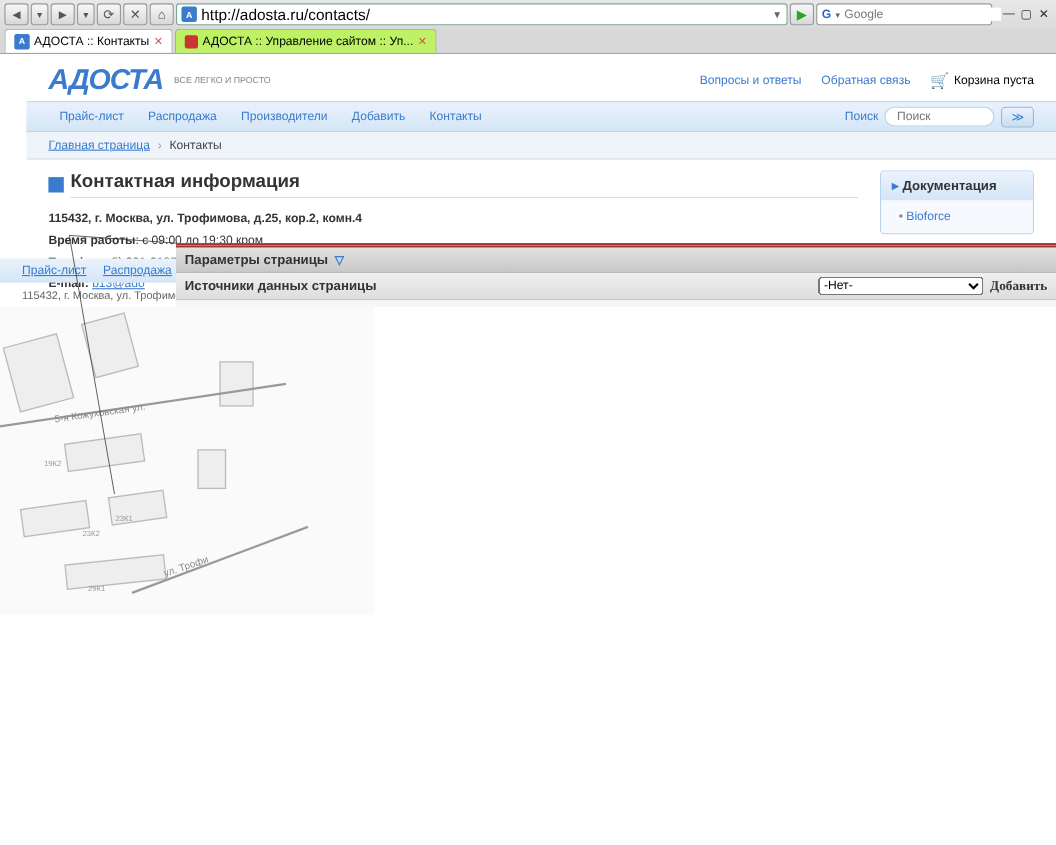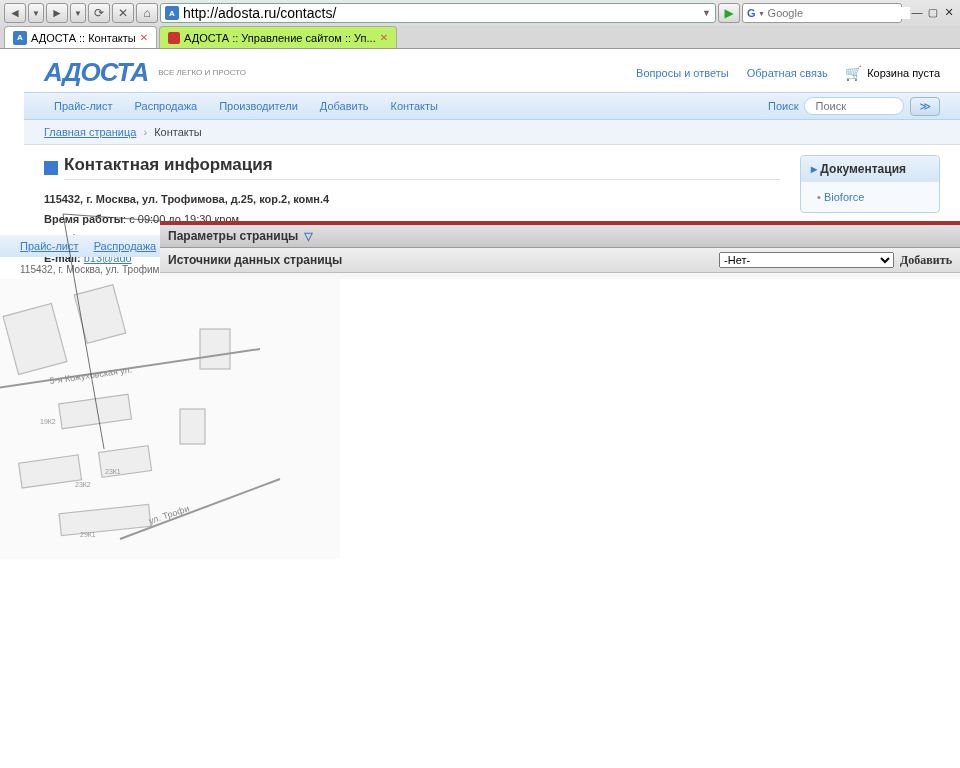--- a/index.html
+++ b/index.html
@@ -72,21 +72,21 @@
 
 .admin-panel { position: absolute; left: 160px; top: 172px; right: 0; bottom: 0; background: #fff; border-top: 2px solid #a83232; z-index: 10; overflow: hidden; font-size: 12px; }
 .zoom-lines { position: absolute; z-index: 9; pointer-events: none; }
 .zoom-lines line { stroke: #333; stroke-width: 0.7; }
 
 .admin-bar { background: linear-gradient(#e2e2e2, #c8c8c8); border-top: 2px solid #a83232; border-bottom: 1px solid #999; padding: 4px 8px; font-weight: bold; color: #333; display: flex; align-items: center; gap: 6px; }
 .admin-bar-arrow { color: #3a7bce; font-size: 11px; }
 
 .admin-section-head { background: linear-gradient(#f0f0f0,#ddd); border-bottom: 1px solid #bbb; padding: 4px 8px; font-weight: bold; color: #333; display: flex; align-items: center; }
 .admin-section-head .spacer { flex: 1; }
-.admin-section-head select { font-size: 11px; width: 175px; }
+.admin-section-head select { font-size: 11px; width: 150px; }
 .admin-section-head .add-link { color: #333; font-weight: bold; margin-left: 6px; cursor: pointer; font-family: Liberation Serif, serif; }
 
 .admin-row { background: #f7f7f7; border-bottom: 1px solid #ddd; padding: 5px 8px; font-weight: bold; color: #444; }
 
 .footer-nav { position: absolute; bottom: 22px; left: 0; right: 0; background: linear-gradient(#eaf2fb,#d4e6f7); padding: 5px 20px; font-size: 11px; z-index: 1; }
 .footer-nav a { color: #3a7bce; text-decoration: underline; margin-right: 12px; }
 .footer-addr { position: absolute; bottom: 4px; left: 20px; font-size: 10px; color: #666; z-index: 1; }
 </style>
 </head>
 <body>

